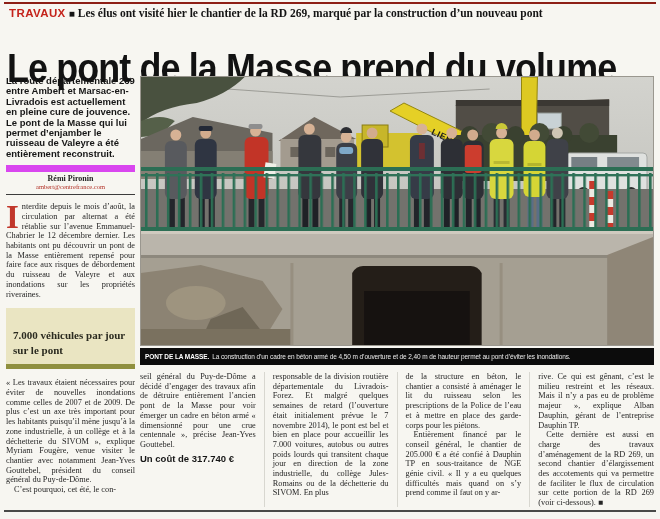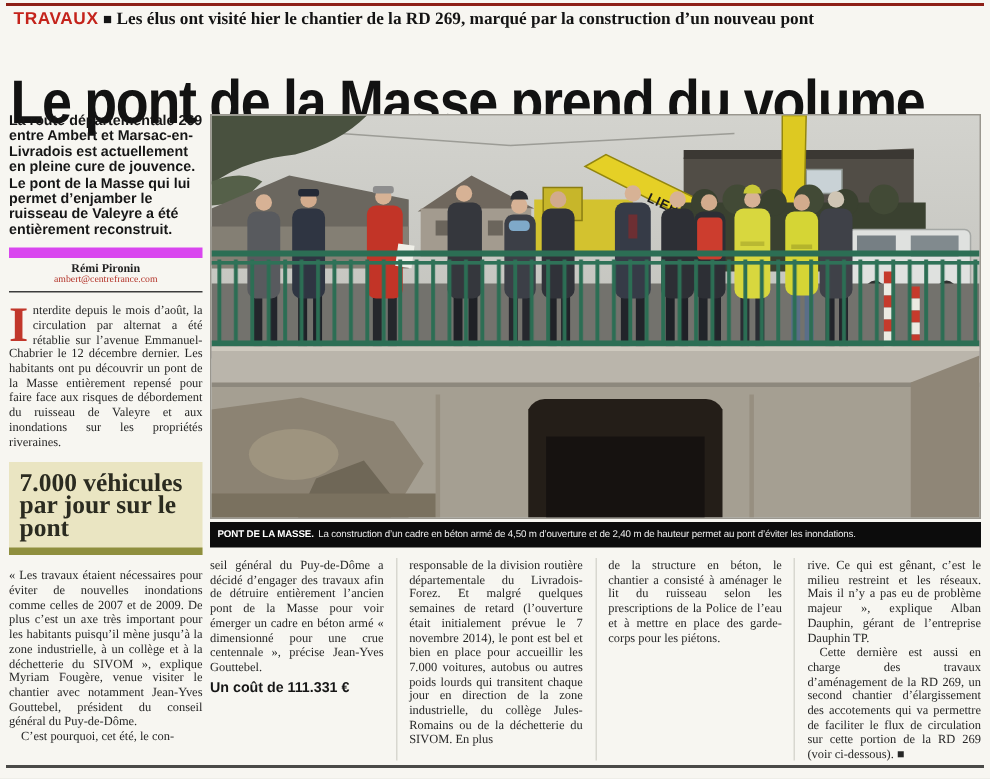--- a/index.html
+++ b/index.html
@@ -22,22 +22,22 @@
   .content{position:absolute;top:76px;left:6px;right:6px;bottom:12px;display:flex;gap:5px;}
   
   .col1{width:129px;flex:none;}
   .lede{font-family:"Liberation Sans",sans-serif;font-weight:bold;font-size:9.5px;line-height:10.4px;color:#161616;}
   .byline-block{margin-top:6px;border-top:7px solid #d946ef;border-bottom:1px solid #3c3c3c;padding:2px 0 3px;text-align:center;}
   .byline-name{font-weight:bold;font-size:8px;line-height:9px;color:#222;}
   .byline-email{font-size:6.5px;line-height:8px;color:#b23127;}
   .bodytext{font-size:8.3px;line-height:9.7px;text-align:justify;color:#262626;}
   .para1{margin-top:7px;}
   .dropcap{float:left;font-family:"Liberation Serif",serif;font-weight:bold;color:#c1372b;font-size:33px;line-height:28px;margin:1px 3px 0 0;}
-  .pullbox{margin-top:9px;background:#eae5c2;border-bottom:5px solid #8f8f3e;padding:6px 6px 6px 7px;
-    font-weight:bold;font-size:17px;line-height:15px;color:#2b2b20;}
+  .pullbox{margin-top:9px;background:#eae5c2;border-bottom:5px solid #8f8f3e;padding:20px 6px 6px 7px;
+    font-weight:bold;font-size:11px;line-height:15px;color:#2b2b20;}
   .para2{margin-top:9px;}
   .para3{margin-top:0;text-indent:8px;}
   
   .main{flex:1;display:flex;flex-direction:column;min-width:0;}
   .photo{height:268px;flex:none;border:1px solid #9a978f;background:#c4c4bf;position:relative;}
   .photo svg{display:block;width:100%;height:100%;}
   .caption{flex:none;margin-top:2px;background:#0c0c0c;color:#ececec;
     font-family:"Liberation Sans",sans-serif;font-size:6.5px;line-height:9px;letter-spacing:-.1px;
     padding:4px 5px;white-space:nowrap;overflow:hidden;}
   .caption-lead{font-weight:bold;color:#ffffff;margin-right:3px;}
@@ -291,27 +291,28 @@
         </svg>
       </div>
 
       <div class="caption">
         <span class="caption-lead">PONT DE LA MASSE.</span><span>La construction d’un cadre en béton armé de 4,50 m d’ouverture et de 2,40 m de hauteur permet au pont d’éviter les inondations.</span>
       </div>
 
       <div class="bottom-cols">
         <div class="bcol">
           <div class="bodytext">seil général du Puy-de-Dôme a décidé d’engager des travaux afin de détruire entièrement l’ancien pont de la Masse pour voir émerger un cadre en béton armé « dimensionné pour une crue centennale », précise Jean-Yves Gouttebel.</div>
-          <div class="subhead">Un coût de 111.331 €</div>
+          <div class="subhead">Un coût de 317.740 €</div>
         </div>
         <div class="bcol">
           <div class="bodytext">responsable de la division routière départementale du Livradois-Forez. Et malgré quelques semaines de retard (l’ouverture était initialement prévue le 7 novembre 2014), le pont est bel et bien en place pour accueillir les 7.000 voitures, autobus ou autres poids lourds qui transitent chaque jour en direction de la zone industrielle, du collège Jules-Romains ou de la déchetterie du SIVOM. En plus</div>
         </div>
         <div class="bcol">
           <div class="bodytext">de la structure en béton, le chantier a consisté à aménager le lit du ruisseau selon les prescriptions de la Police de l’eau et à mettre en place des garde-corps pour les piétons.</div>
+          <div class="bodytext indent">Entièrement financé par le conseil général, le chantier de 205.000 € a été confié à Dauphin TP en sous-traitance de NGE génie civil. « Il y a eu quelques difficultés mais quand on s’y prend comme il faut on y ar-</div>
         </div>
         <div class="bcol">
           <div class="bodytext">rive. Ce qui est gênant, c’est le milieu restreint et les réseaux. Mais il n’y a pas eu de problème majeur », explique Alban Dauphin, gérant de l’entreprise Dauphin TP.</div>
           <div class="bodytext indent">Cette dernière est aussi en charge des travaux d’aménagement de la RD 269, un second chantier d’élargissement des accotements qui va permettre de faciliter le flux de circulation sur cette portion de la RD 269 (voir ci-dessous). ■</div>
         </div>
       </div>
     </div>
   </div>
 
   <div class="footer-rule"></div>

